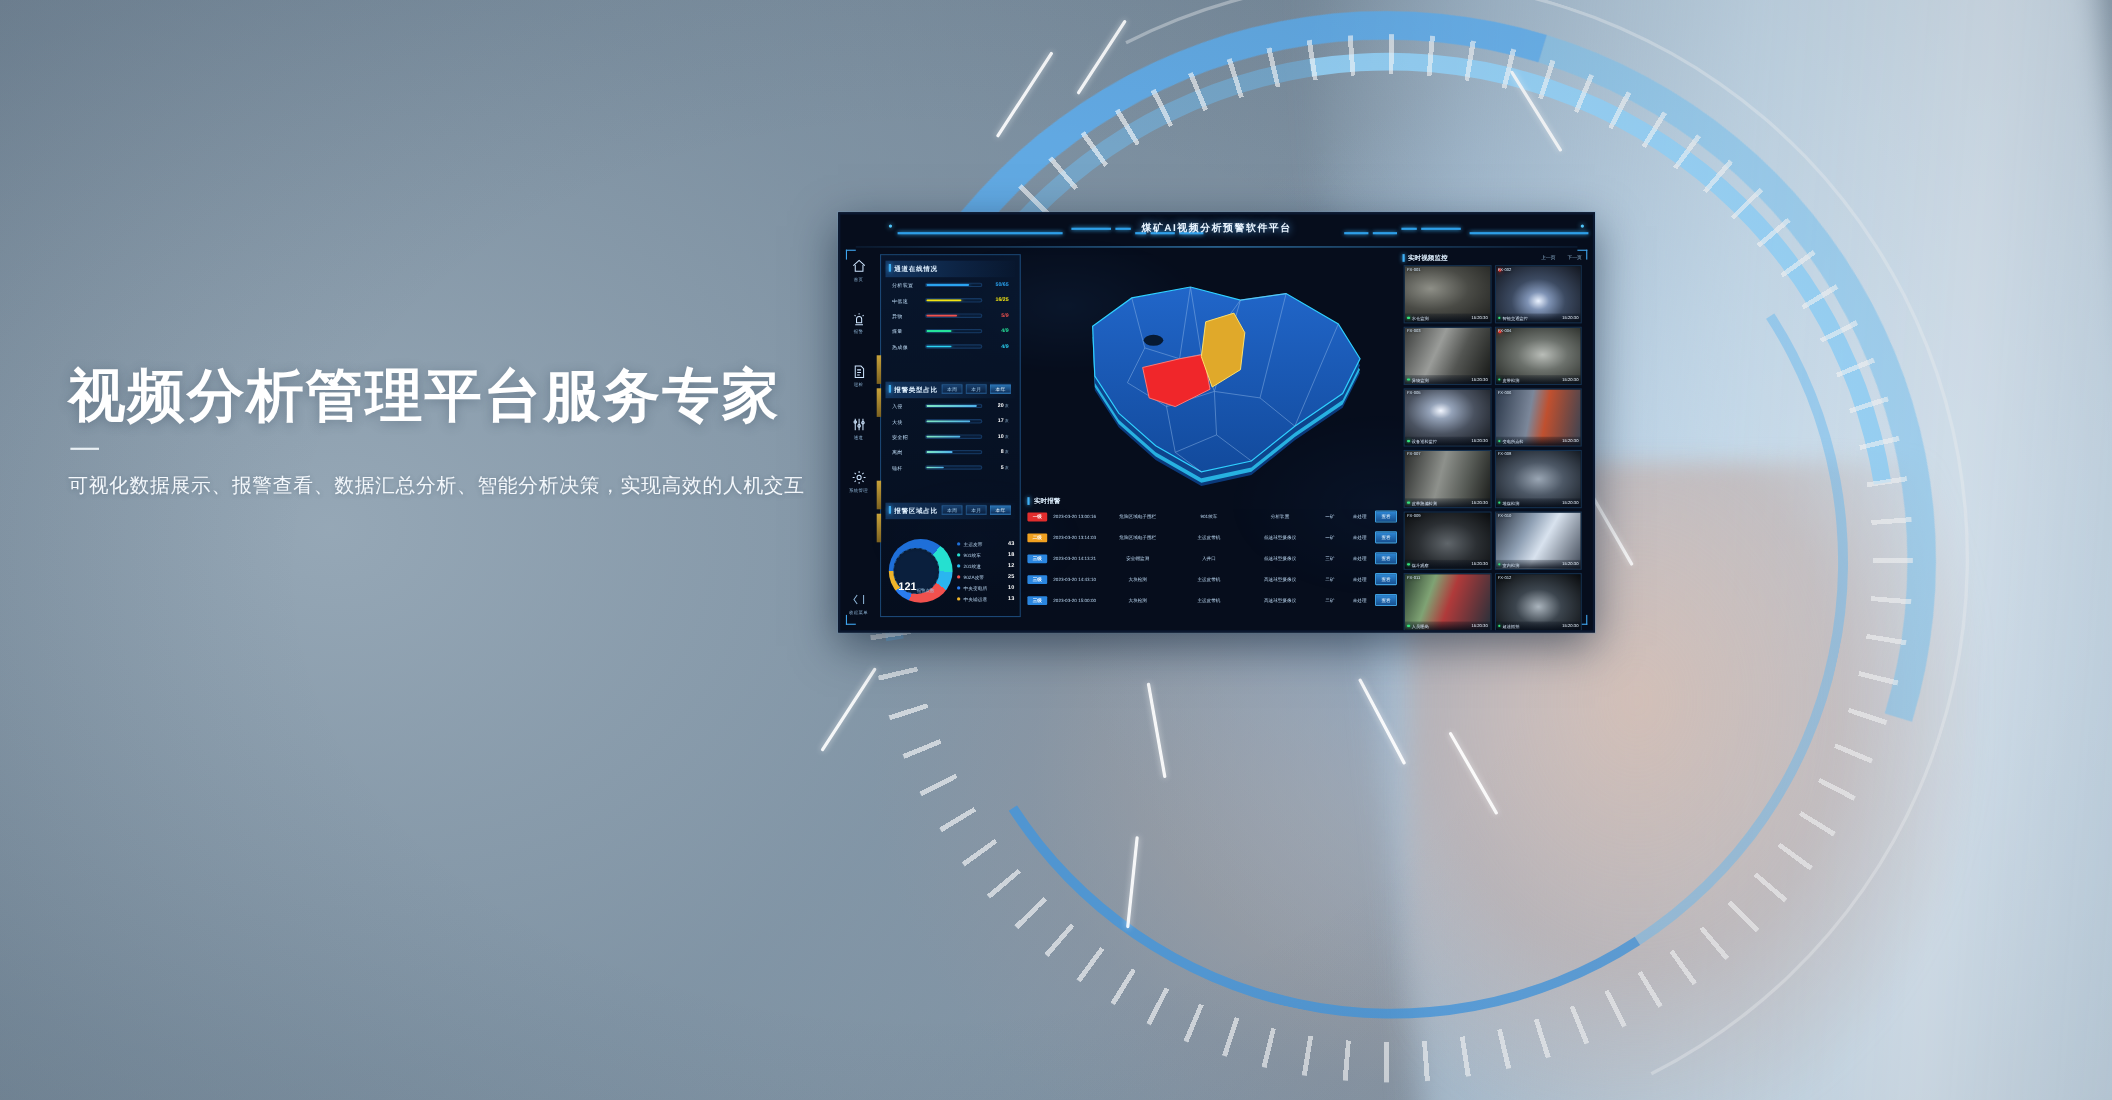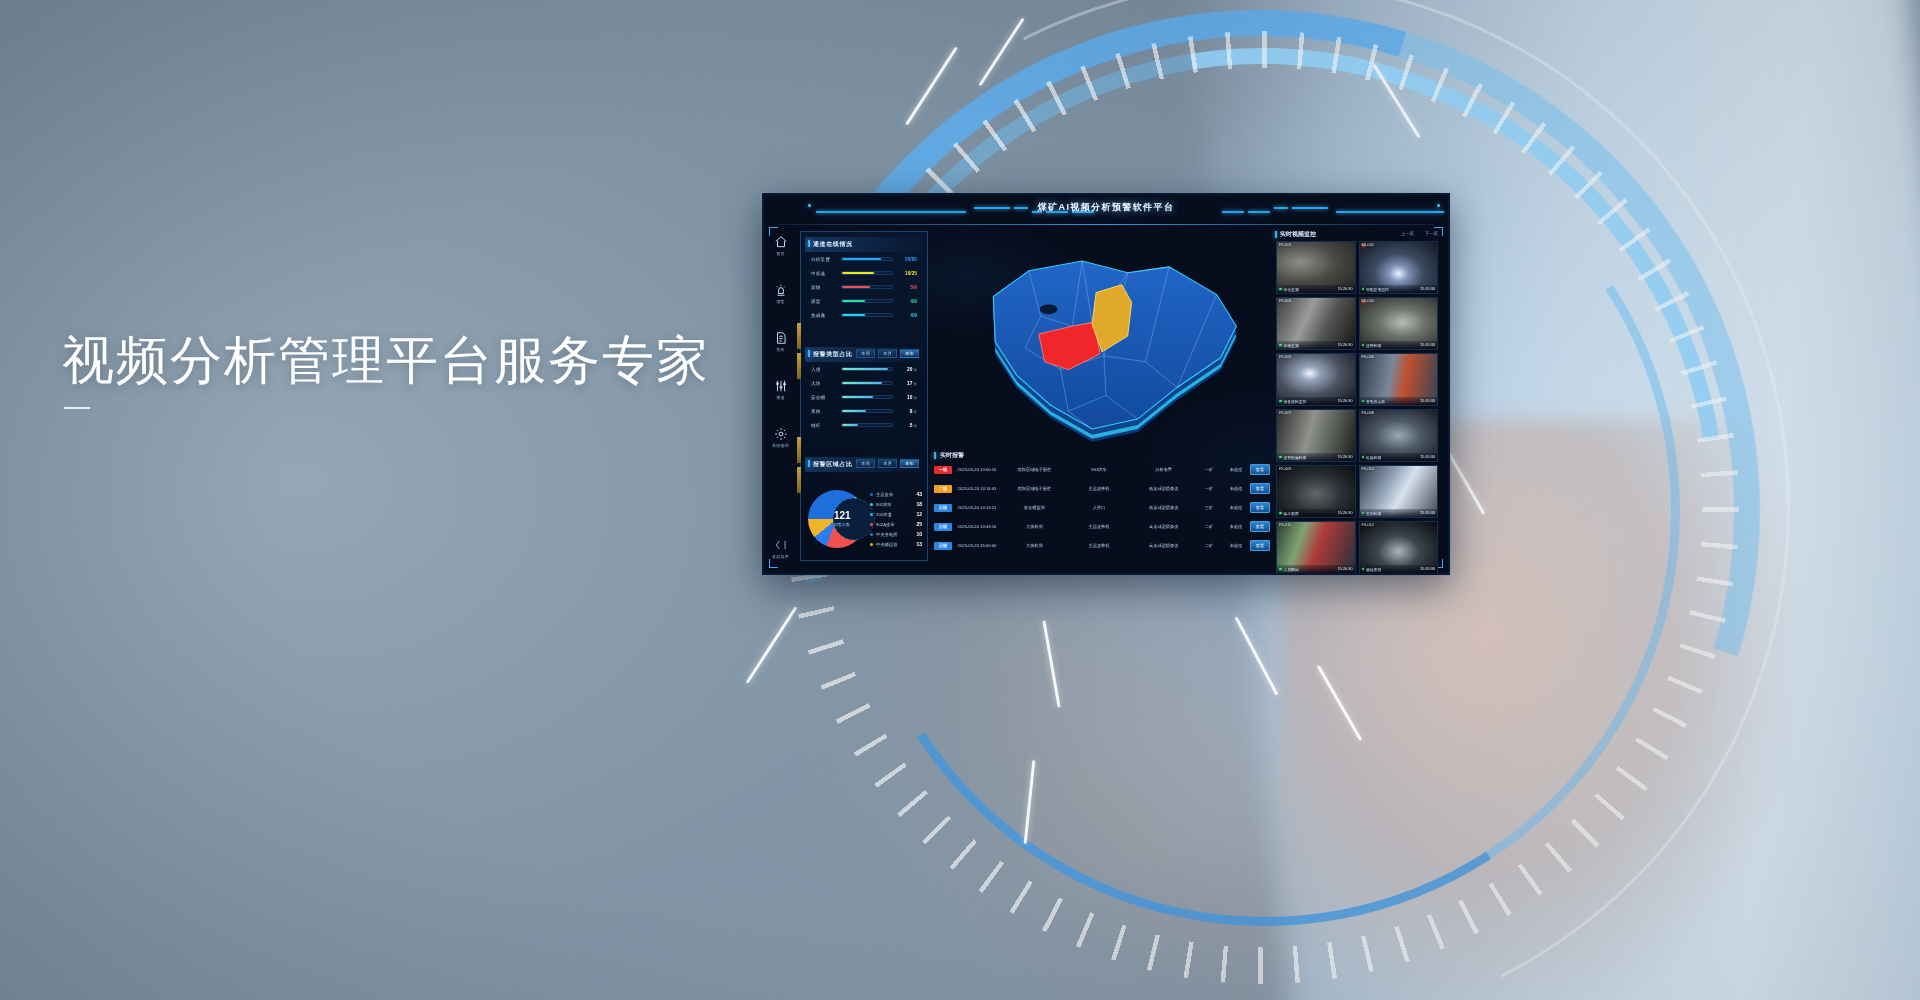--- a/index.html
+++ b/index.html
@@ -74,21 +74,21 @@
     opacity:.8;
   }
   .slash{
     position:absolute; background:rgba(255,255,255,.92); border-radius:2px;
     box-shadow:0 0 6px rgba(255,255,255,.55);
   }
 
   
   #hero-copy{ position:absolute; left:62px; top:330px; width:720px; }
   #hero-title{
-    font-size:52px; font-weight:normal; color:#ffffff; letter-spacing:2px;
+    font-size:52px; font-weight:bold; color:#ffffff; letter-spacing:2px;
     line-height:1.18; text-shadow:0 2px 10px rgba(40,60,80,.35);
   }
   #hero-subtitle{
     margin-top:16px; font-size:17px; letter-spacing:1.1px; color:#eef4f9;
     font-weight:300; text-shadow:0 1px 5px rgba(40,60,80,.3);
   }
   #hero-rule{ margin:16px 0 18px 2px; width:26px; height:2px; background:#f2f7fb; opacity:.92; }
   #hero-desc{
     font-size:18px; color:#f4f8fc; letter-spacing:.6px; line-height:1.6;
     text-shadow:0 1px 5px rgba(40,60,80,.3);
@@ -173,24 +173,24 @@
   .bar-fill{ position:absolute; left:0; top:0; bottom:0; border-radius:3px; }
   .bar-val{ width:20px; text-align:right; font-size:4.8px; font-weight:bold; flex:none; }
   .bar-unit{ font-size:3.6px; margin-left:1px; color:#9dc2e0; font-weight:normal; }
 
   
   #donut-wrap{ position:absolute; left:4px; bottom:8px; width:120px; height:66px; }
   #donut{
     position:absolute; left:4px; top:3px; width:58px; height:58px; border-radius:50%;
   }
   #donut-hole{
-    position:absolute; left:29px; top:11px; width:42px; height:42px; border-radius:50%;
+    position:absolute; left:8px; top:11px; width:42px; height:42px; border-radius:50%;
     background:radial-gradient(circle,#0a1f3d 60%,#071629 100%);
     border:1px dashed rgba(70,150,220,.35);
-    display:flex; flex-direction:column; align-items:flex-start; justify-content:center;
+    display:flex; flex-direction:row; align-items:flex-end; justify-content:center;
   }
   #donut-num{ font-size:10px; font-weight:bold; color:#ffffff; line-height:1; }
   #donut-cap{ font-size:4px; color:#9cc4e4; margin-top:1px; }
   #donut-legend{ position:absolute; left:66px; top:2px; width:52px; }
   .lg-row{ display:flex; align-items:center; height:10px; font-size:4.3px; }
   .lg-dot{ width:3px; height:3px; border-radius:50%; margin-right:3px; flex:none; }
   .lg-name{ flex:1; color:#b9d6f0; }
   .lg-val{ font-weight:bold; color:#ffffff; font-size:5px; }
 
   
@@ -273,20 +273,21 @@
 <div class="slash" style="left:770px;top:600px;width:3px;height:90px;transform:rotate(33deg);"></div>
 <div class="slash" style="left:1050px;top:620px;width:3px;height:88px;transform:rotate(-10deg);"></div>
 <div class="slash" style="left:1255px;top:612px;width:3px;height:88px;transform:rotate(-28deg);"></div>
 <div class="slash" style="left:1338px;top:660px;width:3px;height:86px;transform:rotate(-30deg);"></div>
 <div class="slash" style="left:1028px;top:760px;width:3px;height:84px;transform:rotate(6deg);"></div>
 <div id="bg-vignette"></div>
 
 <div id="hero-copy">
   <div id="hero-title">视频分析管理平台服务专家</div>
   <div id="hero-rule"></div>
+  <div id="hero-desc">可视化数据展示、报警查看、数据汇总分析、智能分析决策，实现高效的人机交互</div>
 </div>
 
 <div id="monitor">
   <div id="dash">
     <div id="dash-noise"></div>
 
     <div id="dash-header">
       <div class="hdr-bar" style="left:52px;top:16px;width:150px;"></div>
       <div class="hdr-bar" style="left:210px;top:12px;width:36px;"></div>
       <div class="hdr-bar" style="left:250px;top:12px;width:14px;"></div>

